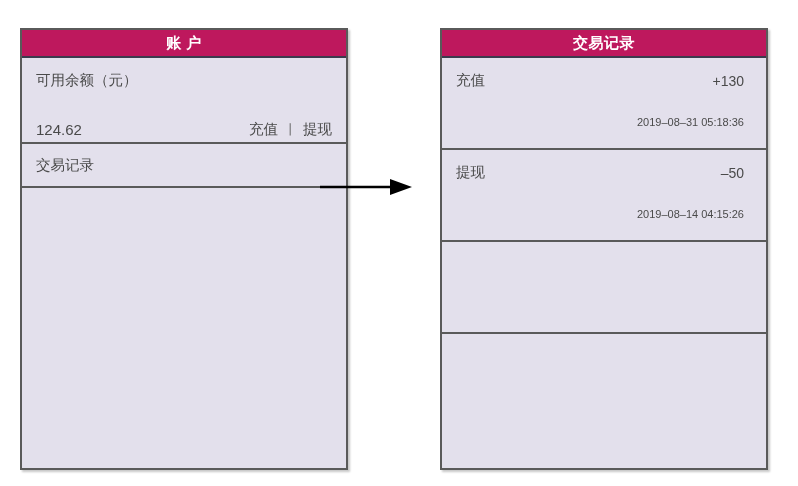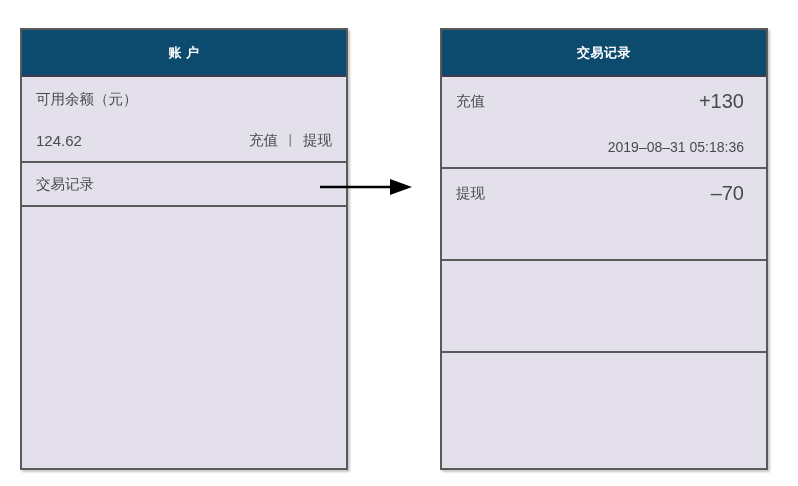--- a/index.html
+++ b/index.html
@@ -19,24 +19,24 @@
   
   .panel {
     position: absolute;
     box-sizing: border-box;
     border: 2px solid #5a5a5a;
     background: #E3E0EC;
     box-shadow: 2px 2px 2px rgba(0,0,0,0.22);
   }
   .panel-header {
     box-sizing: border-box;
-    height: 47px;
-    background: #0c4a6e;
+    height: 28px;
+    background: #be185d;
     color: #ffffff;
-    font-size: 13px;
+    font-size: 15px;
     font-weight: bold;
     display: flex;
     align-items: center;
     justify-content: center;
     border-bottom: 2px solid #3c3a4d;
     letter-spacing: 0.5px;
   }
   .panel-body {
     display: block;
   }
@@ -61,21 +61,21 @@
   }
   .balance-label {
     font-size: 14.5px;
     color: #4a4a4a;
     line-height: 20px;
   }
   .balance-line2 {
     display: flex;
     align-items: center;
     justify-content: space-between;
-    margin-top: 22px;
+    margin-top: 30px;
   }
   .balance-amount {
     font-size: 15px;
     color: #4a4a4a;
   }
   .balance-actions {
     font-size: 14.5px;
     color: #4a4a4a;
     display: flex;
     align-items: center;
@@ -105,28 +105,28 @@
   .txn-line1 {
     display: flex;
     align-items: center;
     justify-content: space-between;
   }
   .txn-type {
     font-size: 14.5px;
     color: #4a4a4a;
   }
   .txn-amount {
-    font-size: 20px;
+    font-size: 14px;
     color: #4a4a4a;
     padding-right: 8px;
   }
   .txn-line2 {
     text-align: right;
     margin-top: 26px;
-    font-size: 14px;
+    font-size: 11px;
     color: #4a4a4a;
     padding-right: 8px;
   }
   .row-txn-filler {
     height: 104px;
   }
 
   
   .arrow {
     position: absolute;
@@ -182,22 +182,23 @@
       <div class="txn-line1">
         <span class="txn-type">充值</span>
         <span class="txn-amount">+130</span>
       </div>
       <div class="txn-line2">2019–08–31 05:18:36</div>
     </div>
 
     <div class="row row-txn">
       <div class="txn-line1">
         <span class="txn-type">提现</span>
-        <span class="txn-amount">–70</span>
+        <span class="txn-amount">–50</span>
       </div>
+      <div class="txn-line2">2019–08–14 04:15:26</div>
     </div>
 
     <div class="row row-txn">
     </div>
 
     <div class="row row-txn-filler no-border"></div>
   </div>
 </div>
 
 </body></html>

